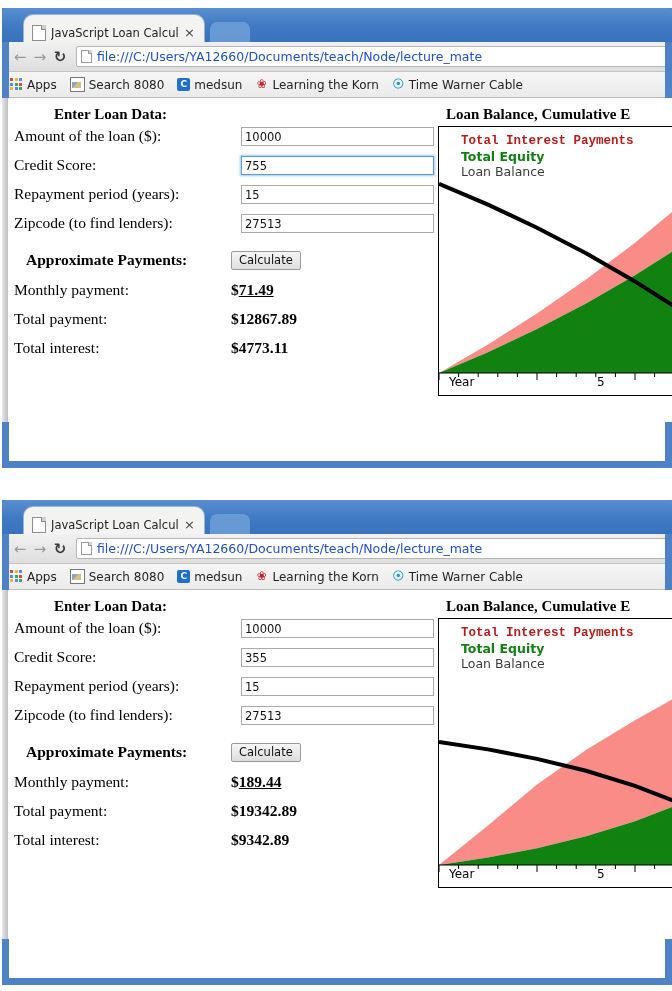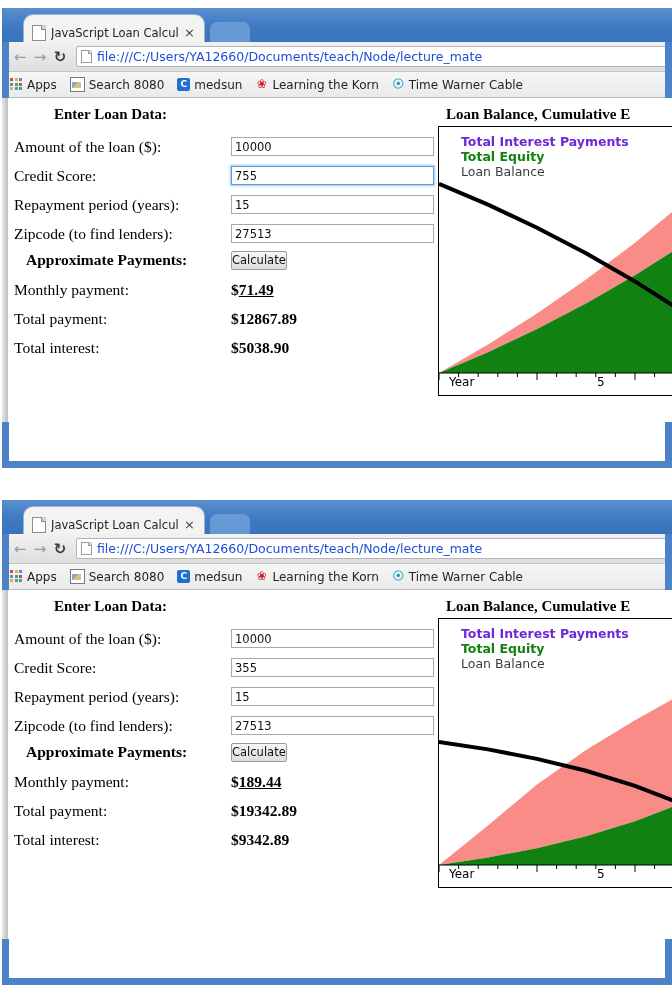--- a/index.html
+++ b/index.html
@@ -246,22 +246,23 @@
   .legend-heading {
     font-family: "Liberation Serif", serif;
     font-weight: bold;
     font-size: 15px;
     color: #000;
     margin: 0 0 4px 40px;
   }
 
   .frow {
     display: flex;
-    align-items: flex-end;
+    align-items: flex-start;
     height: 29px;
+    gap: 10px;
   }
   .flabel {
     font-family: "Liberation Serif", serif;
     font-size: 15.5px;
     color: #000;
     width: 217px;
     flex: 0 0 auto;
     white-space: nowrap;
   }
   .finput {
@@ -294,21 +295,21 @@
     padding-left: 12px;
     box-sizing: border-box;
   }
   .calc-btn {
     font-family: "DejaVu Sans", sans-serif;
     font-size: 11.5px;
     color: #111;
     background: linear-gradient(to bottom,#f6f6f6,#dedede);
     border: 1px solid #9a9a9a;
     border-radius: 2px;
-    padding: 2px 0;
+    padding: 2px 7px;
     line-height: 13px;
     cursor: pointer;
   }
 
   .rrow { display:flex; align-items:center; height: 29px; }
   .rlabel {
     font-family: "Liberation Serif", serif;
     font-size: 15.5px;
     color: #000;
     width: 217px;
@@ -349,21 +350,21 @@
   .chart-box svg { display:block; }
   .legend-txt {
     position: absolute;
     left: 22px;
     top: 7px;
     font-family: "DejaVu Sans", sans-serif;
     font-size: 12.5px;
     font-weight: bold;
     line-height: 15px;
   }
-  .lg-interest { color: #6d28d9; }
+  .lg-interest { color: #b91c1c; font-family: Liberation Mono, monospace; }
   .lg-equity   { color: #118211; }
   .lg-balance  { color: #3c3c3c; font-weight: normal; }
 
   .axis-year {
     position: absolute;
     font-family: "DejaVu Sans", sans-serif;
     font-size: 12px;
     color: #000;
   }
 
@@ -466,21 +467,21 @@
         <div class="rrow">
           <span class="rlabel">Monthly payment:</span>
           <span class="rvalue"><span>$</span><span class="uline">71.49</span></span>
         </div>
         <div class="rrow">
           <span class="rlabel">Total payment:</span>
           <span class="rvalue">$12867.89</span>
         </div>
         <div class="rrow">
           <span class="rlabel">Total interest:</span>
-          <span class="rvalue">$5038.90</span>
+          <span class="rvalue">$4773.11</span>
         </div>
       </div>
 
       <div class="chart-col">
         <div class="chart-title">Loan Balance, Cumulative E</div>
         <div class="chart-box">
           <svg id="chart-svg-0" width="294" height="268" viewBox="0 0 294 268">
               <path d="M 0 246 L 0 246 L 49 217.42615384615385 L 98 186.3923076923077 L 147 152.51999999999998 L 196 115.80923076923077 L 245 74.9353846153846 L 294 2.4999276923076934 L 294 56.769230769230745 L 245 117.13384615384615 L 196 148.35692307692307 L 147 176.5523076923077 L 98 202.09846153846155 L 49 225.18461538461537 L 0 246 Z" fill="#f98c86" stroke="none"></path>
               <path d="M 0 246 L 0 246 L 49 225.18461538461537 L 98 202.09846153846155 L 147 176.5523076923077 L 196 148.35692307692307 L 245 117.13384615384615 L 294 56.769230769230745 L 294 246 L 245 246 L 196 246 L 147 246 L 98 246 L 49 246 L 0 246 Z" fill="#118211" stroke="none"></path>
               <path d="M 0 56.769230769230745 L 49 77.58461538461538 L 98 100.67076923076922 L 147 126.21692307692308 L 196 154.4123076923077 L 245 185.63538461538462 L 294 246" fill="none" stroke="#000000" stroke-width="4"></path>

